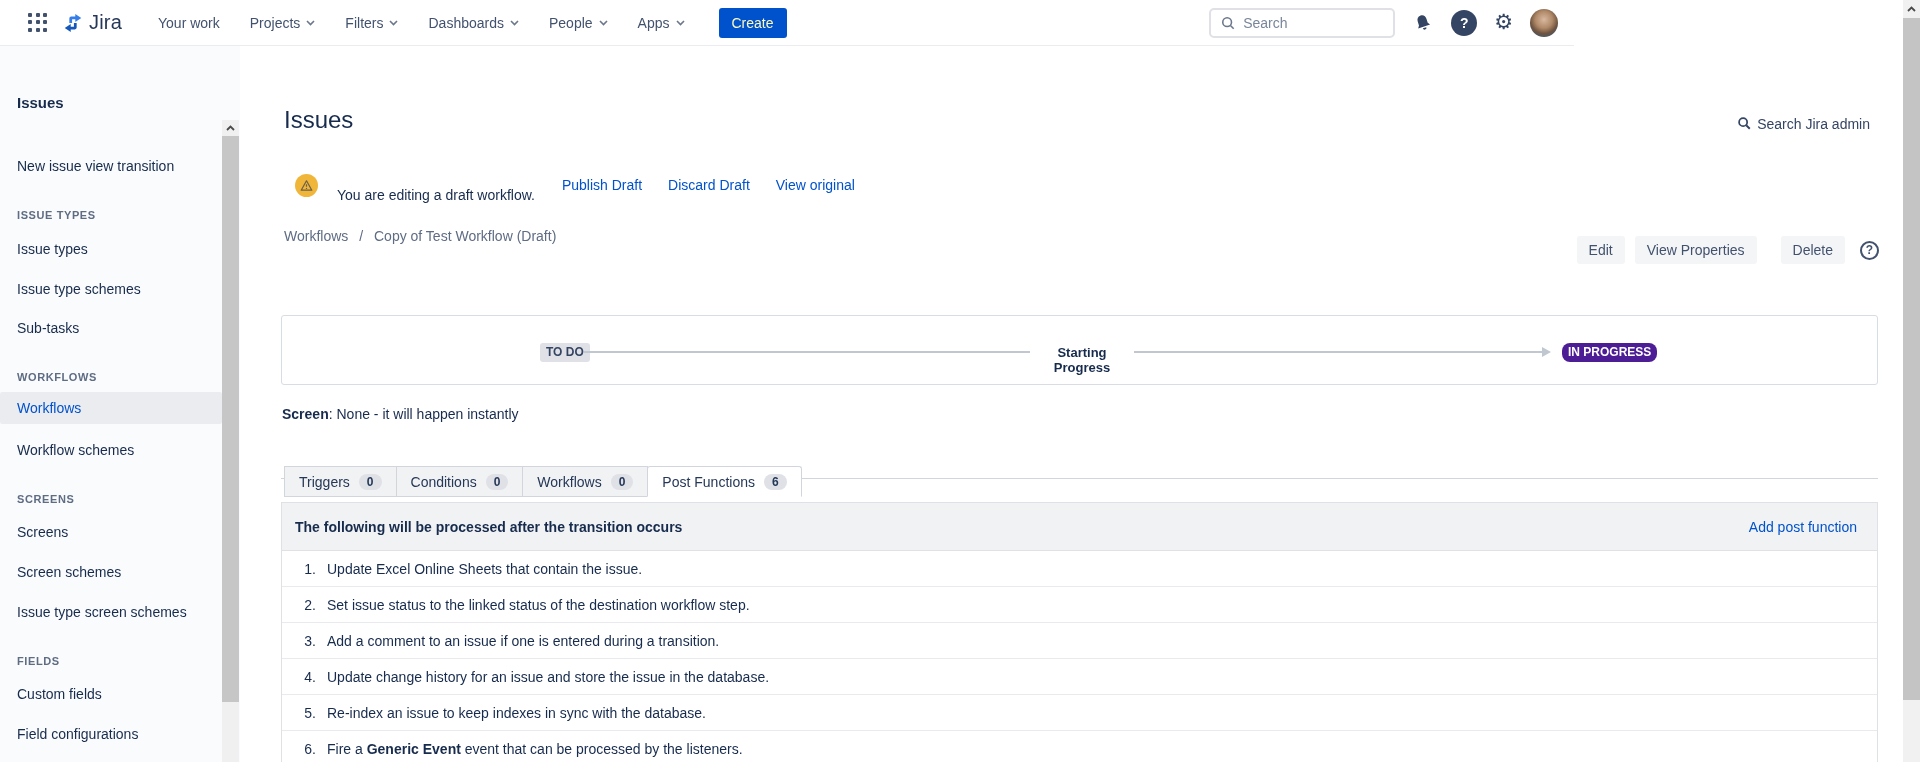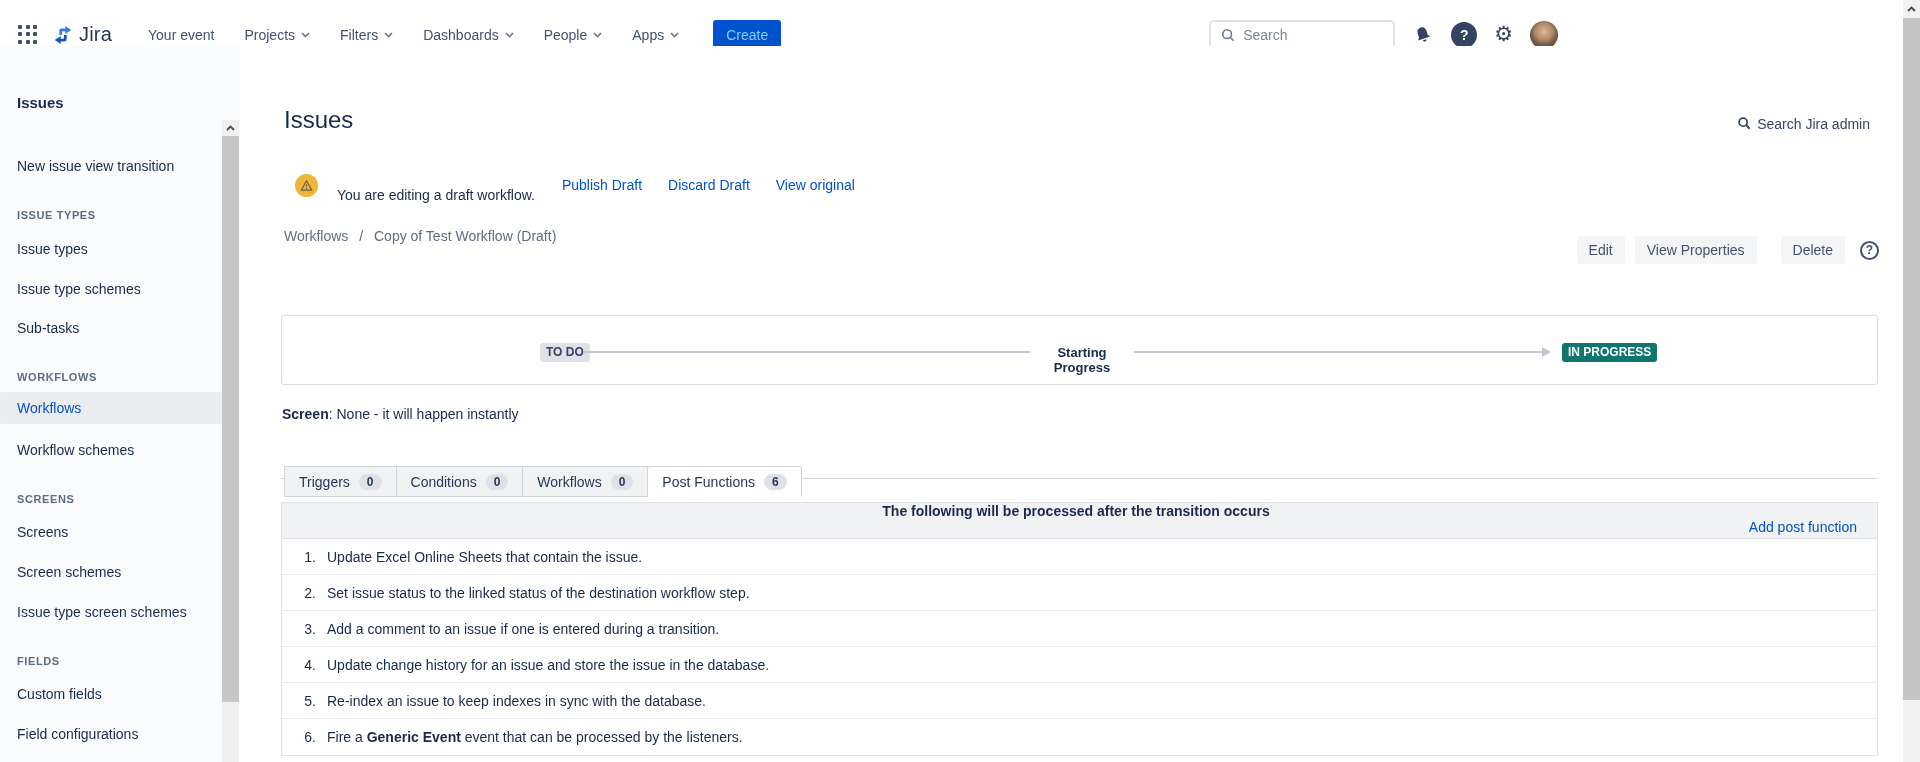--- a/index.html
+++ b/index.html
@@ -1,29 +1,29 @@
 <!DOCTYPE html>
 <html><head>
 <meta charset="utf-8">
 <style>
   * { box-sizing: border-box; margin: 0; padding: 0; }
   html,body { width:1920px; height:762px; overflow:hidden; }
   body { font-family:"Liberation Sans", sans-serif; background:#fff; color:#172B4D; }
   #app { position:relative; width:1920px; height:762px; background:#fff; }
 
   
-  #topnav { position:absolute; left:0; top:12px; width:1574px; height:46px; background:#fff;
-            border-bottom:1px solid #EBECF0; display:flex; align-items:center; padding:0 16px 0 18px; }
+  #topnav { position:absolute; left:0; top:0; width:1574px; height:46px; background:#fff;
+            border-bottom:1px solid #EBECF0; display:flex; align-items:center; padding:0 16px 0 28px; }
   .grid-icon { width:20px; height:20px; display:grid; grid-template-columns:repeat(3,1fr); gap:3px; margin-right:14px; cursor:pointer; }
   .grid-icon i { width:4px; height:4px; background:#42526E; border-radius:1px; }
   .brand { display:flex; align-items:center; gap:5px; margin-right:36px; cursor:pointer; }
   .brand-text { font-size:20px; font-weight:500; color:#253858; letter-spacing:0.2px; }
   .nav-item { display:flex; align-items:center; gap:6px; font-size:14px; color:#42526E;
               margin-right:30px; cursor:pointer; white-space:nowrap; }
-  .btn-create { background:#0052CC; color:#7dd3fc; font-size:14px; border:none; border-radius:3px;
+  .btn-create { background:#0052CC; color:#fef9c3; font-size:14px; border:none; border-radius:3px;
                 padding:7px 13px; margin-left:4px; cursor:pointer; }
   #topnav-right { margin-left:auto; display:flex; align-items:center; gap:17px; }
   .search-box { display:flex; align-items:center; gap:8px; width:186px; height:30px;
                 border:2px solid #DFE1E6; border-radius:5px; background:#fff; padding:0 10px; }
   .search-box input { border:none; outline:none; width:130px; font-size:14px; color:#172B4D;
                       font-family:"Liberation Sans",sans-serif; background:transparent; }
   .search-box input::placeholder { color:#7A869A; }
   .nav-round { width:26px; height:26px; border-radius:50%; display:flex; align-items:center; justify-content:center; cursor:pointer; }
   .help-filled { background:#344563; color:#fff; font-size:14px; font-weight:bold; }
   .gear-glyph { font-family:"DejaVu Sans",sans-serif; font-size:21px; color:#344563; line-height:1; cursor:pointer; }
@@ -72,43 +72,43 @@
   .btn-delete { margin-left:24px !important; }
   .help-outline { width:19px; height:19px; border:2px solid #42526E; border-radius:50%; color:#42526E;
                   font-size:12px; font-weight:bold; display:flex; align-items:center; justify-content:center;
                   margin-left:15px; cursor:pointer; }
 
   .diagram { position:absolute; left:41px; top:269px; width:1597px; height:70px;
              border:1px solid #D8DCE3; border-radius:3px; background:#fff; }
   .status-lozenge { position:absolute; top:27px; height:19px; line-height:19px; font-size:12px; font-weight:700;
                     padding:0 6px; border-radius:3px; }
   .loz-gray { left:258px; background:#DFE1E6; color:#344563; }
-  .loz-blue { left:1280px; background:#0f766e; color:#fff; }
+  .loz-blue { left:1280px; background:#4c1d95; color:#fff;border-radius:8px; }
   .d-line { position:absolute; top:35px; height:2px; background:#C1C7D0; }
   .d-label { position:absolute; left:752px; top:29px; width:96px; text-align:center;
              font-size:13px; font-weight:700; color:#172B4D; }
   .d-arrow { position:absolute; left:1260px; top:31px; width:0; height:0;
              border-left:9px solid #C1C7D0; border-top:5px solid transparent; border-bottom:5px solid transparent; }
 
   .screen-line { position:absolute; left:42px; top:360px; font-size:14px; color:#172B4D; }
   .screen-line b { font-weight:700; }
 
   .tabs-underline { position:absolute; left:41px; top:432px; width:1597px; height:1px; background:#D2D6DC; z-index:0; }
   .tabs { position:absolute; left:44px; top:402px; display:flex; z-index:1;margin-top:18px; }
   .tab { display:flex; align-items:center; gap:9px; padding:0 14px; height:31px;
          border:1px solid #D2D6DC; margin-right:-1px; background:#F1F2F4; color:#253858;
          font-size:14px; cursor:pointer; }
   .tab .count { background:#DFE1E6; border-radius:10px; padding:1px 8px; font-size:12px; font-weight:700; color:#253858; }
   .tab.active { background:#fff; border-bottom-color:#fff; z-index:2;
                 border-top-left-radius:3px; border-top-right-radius:3px; }
   .tab.active .count { background:#DFE1E6; }
 
   .pf-table { position:absolute; left:41px; top:456px; width:1597px; border:1px solid #DFE1E6; background:#fff; }
-  .pf-header { height:36px; background:#F1F2F4; border-bottom:1px solid #DFE1E6; display:flex;
-               align-items:center; padding:0 20px 0 13px;flex-direction:column; }
+  .pf-header { height:48px; background:#F1F2F4; border-bottom:1px solid #DFE1E6; display:flex;
+               align-items:center; padding:0 20px 0 13px; }
   .pf-header .pf-title { font-size:14px; font-weight:700; color:#172B4D; }
   .pf-header a { margin-left:auto; font-size:14px; color:#0052CC; text-decoration:none; cursor:pointer; }
   .pf-row { height:36px; display:flex; align-items:center; border-bottom:1px solid #E8EAED; font-size:14px; color:#172B4D; }
   .pf-row:last-child { border-bottom:none; }
   .pf-num { width:34px; text-align:right; margin-right:11px; color:#172B4D; }
   .pf-text b { font-weight:700; }
 </style>
 </head>
 <body>
 
@@ -128,21 +128,21 @@
     </div>
     <div class="brand">
       <svg width="22" height="22" viewBox="0 0 24 24">
         <path d="M8 12 L8 7 Q8 5 10 5 L14.5 5 L14.5 2.2 L21 6.6 L14.5 11 L14.5 8 L11 8 L11 12 Z" fill="#357DE8"></path>
         <path d="M16 12 L16 17 Q16 19 14 19 L9.5 19 L9.5 21.8 L3 17.4 L9.5 13 L9.5 16 L13 16 L13 12 Z" fill="#1558BC"></path>
       </svg>
       <span class="brand-text">Jira</span>
     </div>
 
     <div class="nav-item">
-      <span>Your event</span>
+      <span>Your work</span>
     </div>
     <div class="nav-item">
       <span>Projects</span>
       <svg width="9" height="6" viewBox="0 0 9 6">
           <path d="M1 1l3.5 3.5L8 1" stroke="#6B778C" stroke-width="1.6" fill="none"></path>
         </svg>
     </div>
     <div class="nav-item">
       <span>Filters</span>
       <svg width="9" height="6" viewBox="0 0 9 6">

